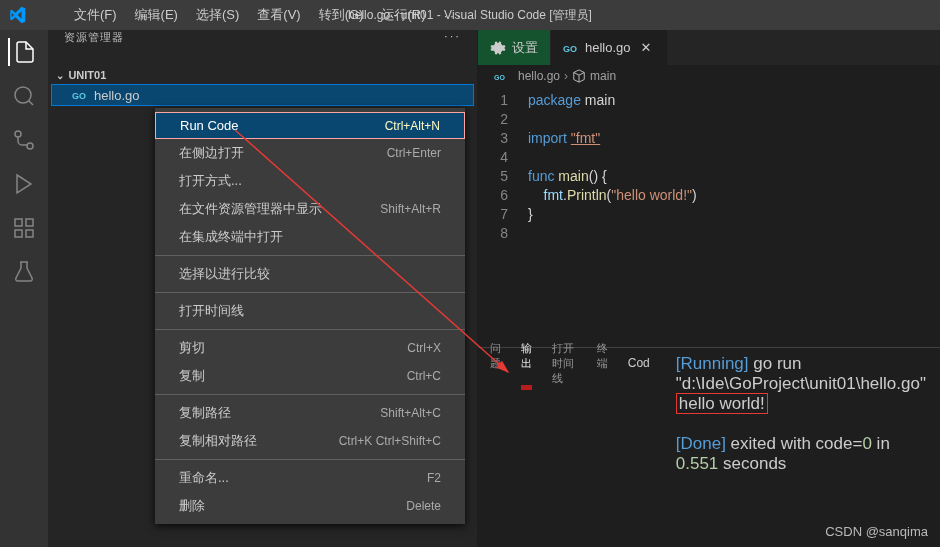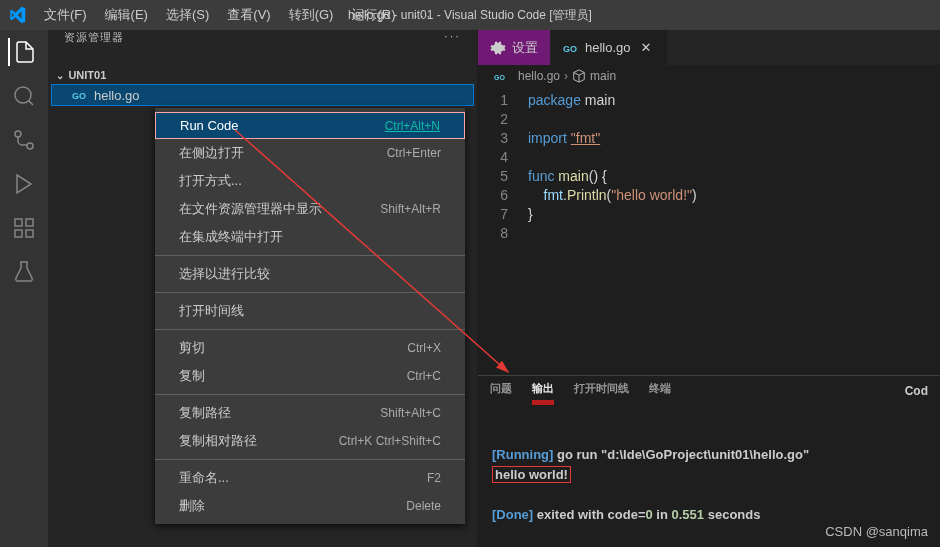--- a/index.html
+++ b/index.html
@@ -1,20 +1,20 @@
 <!DOCTYPE html>
 <html><head>
   <meta charset="utf-8">
   <style>
     * { margin: 0; padding: 0; box-sizing: border-box; font-family: "Segoe UI", "Microsoft YaHei", sans-serif; }
     body { width: 940px; height: 547px; background: #1e1e1e; color: #cccccc; overflow: hidden; position: relative; font-size: 13px; }
     
     .titlebar { height: 30px; background: #3c3c3c; display: flex; align-items: center; padding: 0 8px; }
     .titlebar .logo { width: 18px; height: 18px; margin-right: 10px; }
-    .menubar { display: flex; gap: 2px; }
+    .menubar { display: flex; gap: 2px; margin-left: 30px; }
     .menubar-item { padding: 4px 8px; color: #cccccc; font-size: 13px; cursor: pointer; }
     .menu-more { padding: 4px 10px; color: #cccccc; letter-spacing: 2px; }
     .title-center { position: absolute; left: 50%; transform: translateX(-50%); font-size: 12px; color: #cccccc; }
     
     .main { display: flex; height: calc(100% - 30px); }
     
     .activitybar { width: 48px; background: #333333; display: flex; flex-direction: column; align-items: center; padding-top: 8px; gap: 16px; }
     .activitybar-icon { width: 28px; height: 28px; display: flex; align-items: center; justify-content: center; color: #858585; cursor: pointer; }
     .activitybar-icon.active { color: #ffffff; border-left: 2px solid #ffffff; margin-left: -2px; padding-left: 2px; width: 30px; }
     
@@ -23,58 +23,58 @@
     .sidebar-title { letter-spacing: 1px; }
     .sidebar-more { color: #cccccc; cursor: pointer; letter-spacing: 2px; }
     .explorer-section { padding: 2px 0; }
     .section-header { display: flex; align-items: center; padding: 2px 8px; font-size: 11px; font-weight: bold; color: #cccccc; cursor: pointer; }
     .section-chevron { margin-right: 4px; font-size: 10px; }
     .file-item { display: flex; align-items: center; padding: 2px 20px; font-size: 13px; cursor: pointer; border: 1px solid #0078d4; background: #094771; margin: 1px 3px; }
     .file-icon { width: 16px; height: 16px; margin-right: 6px; }
     
     .editor-area { flex: 1; display: flex; flex-direction: column; background: #1e1e1e; }
     .tabs { height: 35px; display: flex; background: #252526; }
-    .tab { display: flex; align-items: center; padding: 0 12px; background: #701a75; border-right: 1px solid #252526; font-size: 13px; gap: 6px; cursor: pointer; }
+    .tab { display: flex; align-items: center; padding: 0 12px; background: #14532d; border-right: 1px solid #252526; font-size: 13px; gap: 6px; cursor: pointer; }
     .tab.active { background: #1e1e1e; }
     .tab-icon { width: 16px; height: 16px; }
     .tab-close { padding: 0 4px; color: #cccccc; cursor: pointer; }
     
     .breadcrumb { height: 22px; display: flex; align-items: center; padding: 0 16px; font-size: 12px; color: #a0a0a0; gap: 4px; }
     .breadcrumb-sep { color: #888; }
     .cube-icon { width: 14px; height: 14px; }
     
     .code-editor { flex: 1; padding: 4px 0; font-family: Consolas, monospace; font-size: 14px; line-height: 19px; }
     .code-line { display: flex; }
     .line-number { width: 50px; text-align: right; padding-right: 20px; color: #858585; user-select: none; }
     .line-content { white-space: pre; }
     .kw { color: #569cd6; }
     .pkg { color: #d4d4d4; }
     .str { color: #ce9178; }
     .str-u { color: #ce9178; text-decoration: underline; }
     .fn { color: #dcdcaa; }
     .punc { color: #d4d4d4; }
     .name { color: #9cdcfe; }
     
-    .panel { height: 172px; border-top: 1px solid #414141; display: flex; flex-direction: column; font-weight: bold; }
+    .panel { height: 200px; border-top: 1px solid #414141; display: flex; flex-direction: row; }
     .panel-tabs { height: 30px; display: flex; align-items: center; padding: 0 12px; gap: 20px; font-size: 11px; }
     .panel-tab { padding: 4px 0; color: #969696; cursor: pointer; }
     .panel-tab.active { color: #e7e7e7; border-bottom: 5px solid #b91c1c; }
     .panel-actions { margin-left: auto; }
     .panel-btn { color: #cccccc; font-size: 12px; cursor: pointer; }
-    .panel-content { flex: 1; padding: 6px 14px; font-family: Consolas, monospace; font-size: 13px; line-height: 20px; margin-top: 33px; }
+    .panel-content { flex: 1; padding: 6px 14px; font-family: Consolas, monospace; font-size: 17px; line-height: 20px; }
     .out-label { color: #569cd6; }
     .out-text { color: #cccccc; }
     .out-highlight { border: 1px solid #e53935; padding: 0 2px; }
     .out-num { color: #b5cea8; }
     
     .context-menu { position: absolute; left: 155px; top: 108px; width: 310px; background: #3c3c3c; box-shadow: 0 2px 8px rgba(0,0,0,0.8); z-index: 100; padding: 4px 0; }
     .ctx-item { display: flex; justify-content: space-between; align-items: center; padding: 5px 24px; font-size: 13px; color: #cccccc; cursor: pointer; }
     .ctx-item.highlighted { background: #094771; color: #ffffff; border: 1px solid #fca5a5; align-items: center; }
     .ctx-item .shortcut { font-size: 12px; color: #aaaaaa; }
-    .ctx-item.highlighted .shortcut { color: #14b8a6; text-decoration: underline; }
+    .ctx-item.highlighted .shortcut { color: #fef9c3; }
     .ctx-sep { height: 1px; background: #606060; margin: 4px 0; }
     
     .arrow-annotation { position: absolute; pointer-events: none; z-index: 200; }
     
     .watermark { position: absolute; right: 12px; bottom: 8px; font-size: 13px; color: #d4d4d4; opacity: 0.85; }
     
     .go-icon { fill: #5dc8e3; }
   </style>
 </head>
 <body>

